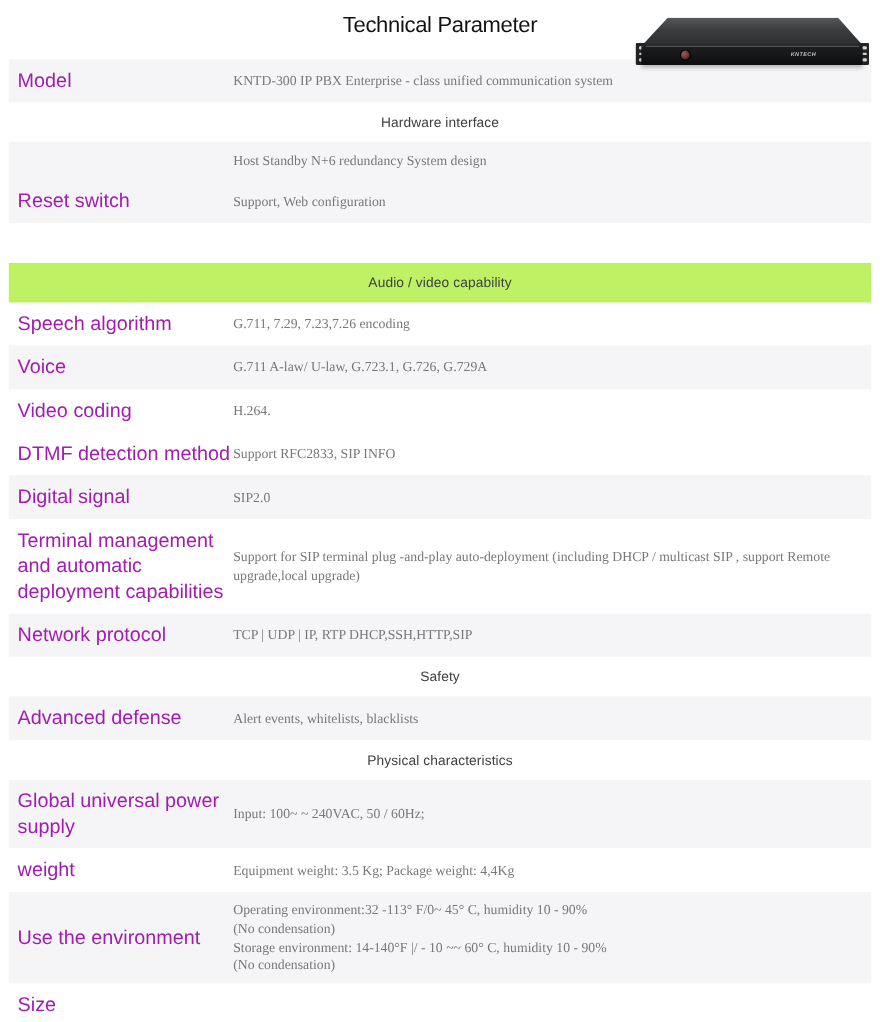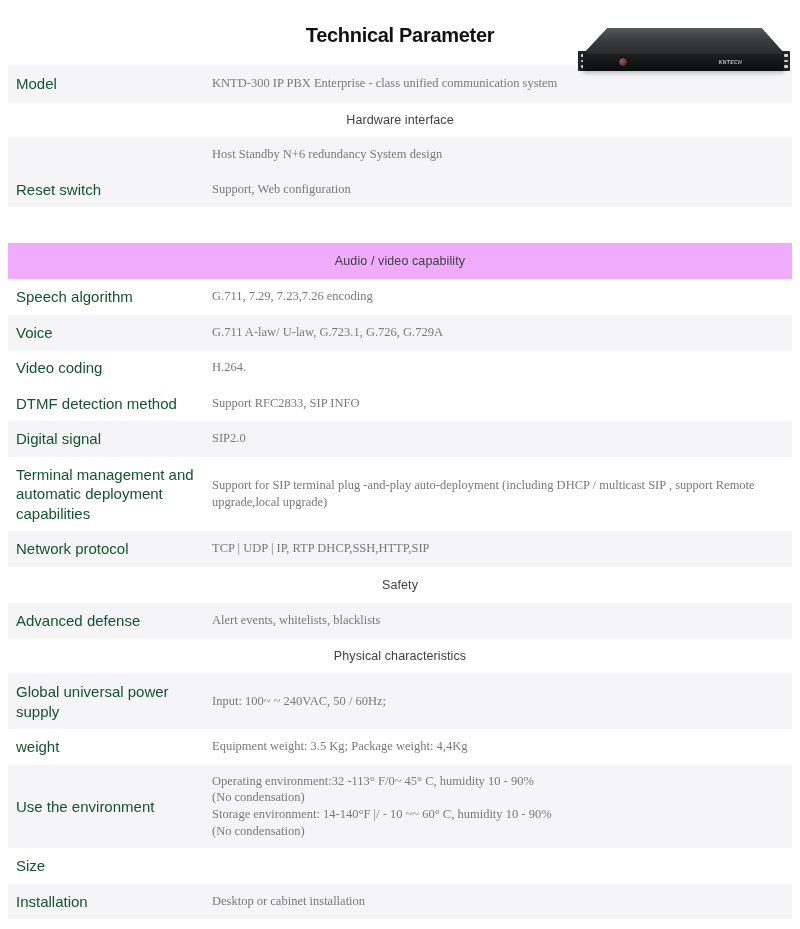--- a/index.html
+++ b/index.html
@@ -5,23 +5,23 @@
   html,body{margin:0;padding:0;background:#ffffff;}
   body{
     width:800px;height:929px;
     font-family:"Liberation Sans", sans-serif;
     -webkit-font-smoothing:antialiased;
     overflow:hidden;
   }
   .page{position:relative;width:800px;height:929px;}
 
   .page-title{
-    margin:12px;padding-top:11px;
+    margin:0;padding-top:11px;
     text-align:center;
-    font-size:20px;font-weight:700;color:#121212;
+    font-size:20px;font-weight:400;color:#121212;
     letter-spacing:-0.3px;line-height:24px;
   }
 
   
   .device{position:absolute;top:12px;right:10px;width:212px;height:48px;z-index:5;}
   .dev-top{
     position:absolute;left:5px;right:5px;top:4px;height:26px;
     background:linear-gradient(180deg,#55575a 0%,#3a3c3e 45%,#2b2c2e 100%);
     clip-path:polygon(12% 0, 88.5% 0, 100% 100%, 0 100%);
   }
@@ -49,34 +49,34 @@
   .ear.left{left:0;}
   .ear.right{right:0;}
   .ear i{display:block;width:4px;height:2.5px;background:#dfe0e2;border-radius:1px;}
 
   
   .spec-table{margin:19px 8px 0 8px;}
   .row{display:flex;align-items:center;min-height:34px;padding:8px 0;box-sizing:border-box;}
   .row.shaded{background:#f5f5f7;}
   .cell-label{
     width:204px;flex:0 0 204px;box-sizing:border-box;padding-left:8px;
-    font-size:15px;color:#14532d;line-height:1.3;
+    font-size:18px;color:#a21caf;line-height:1.3;
   }
   .cell-value{
     flex:1;padding-right:14px;
     font-size:12.5px;color:#77787b;line-height:1.35;
     white-space:pre-line;
     font-family:Liberation Serif, serif;
   }
   .section{
     display:flex;justify-content:center;align-items:center;
     min-height:36px;box-sizing:border-box;
     font-size:12.5px;color:#3e3f41;letter-spacing:0.1px;
   }
-  .section.shaded{background:#f0abfc;}
+  .section.shaded{background:#bef264;}
   .spacer{height:36px;}
 </style>
 </head>
 <body>
 
 <div class="page">
 
   <h1 class="page-title">Technical Parameter</h1>
 
   <div class="device">

